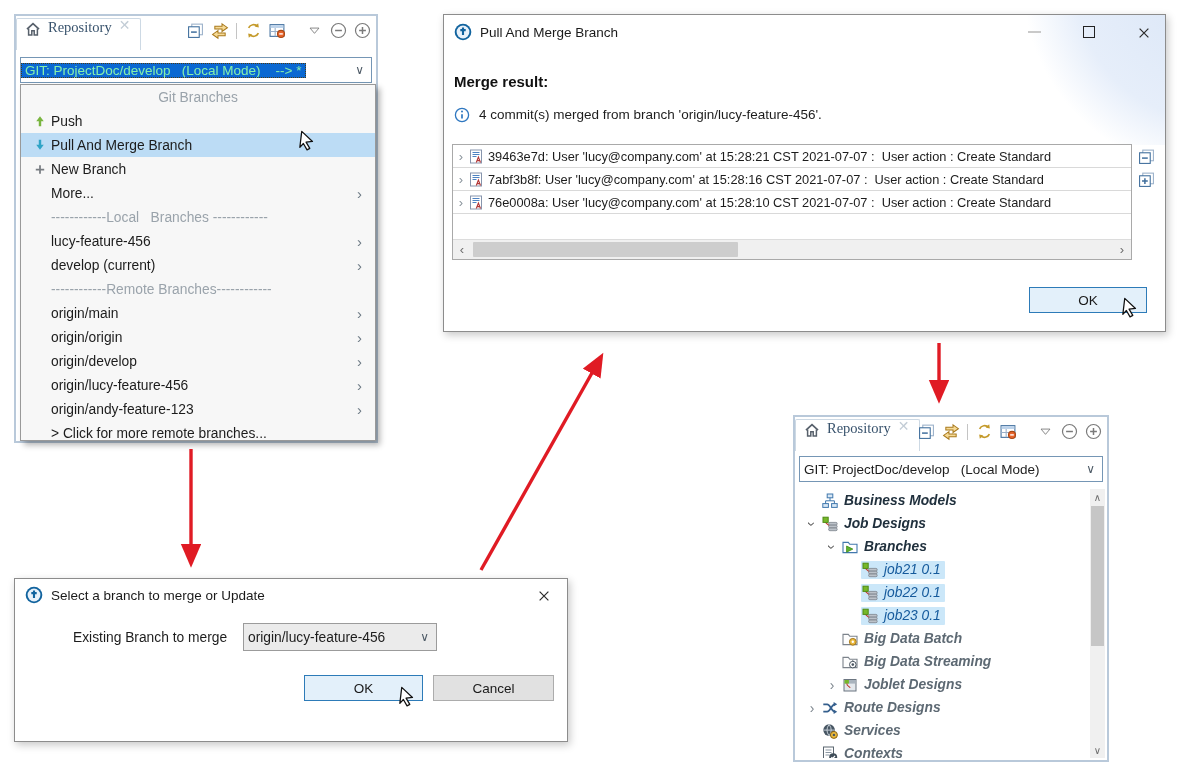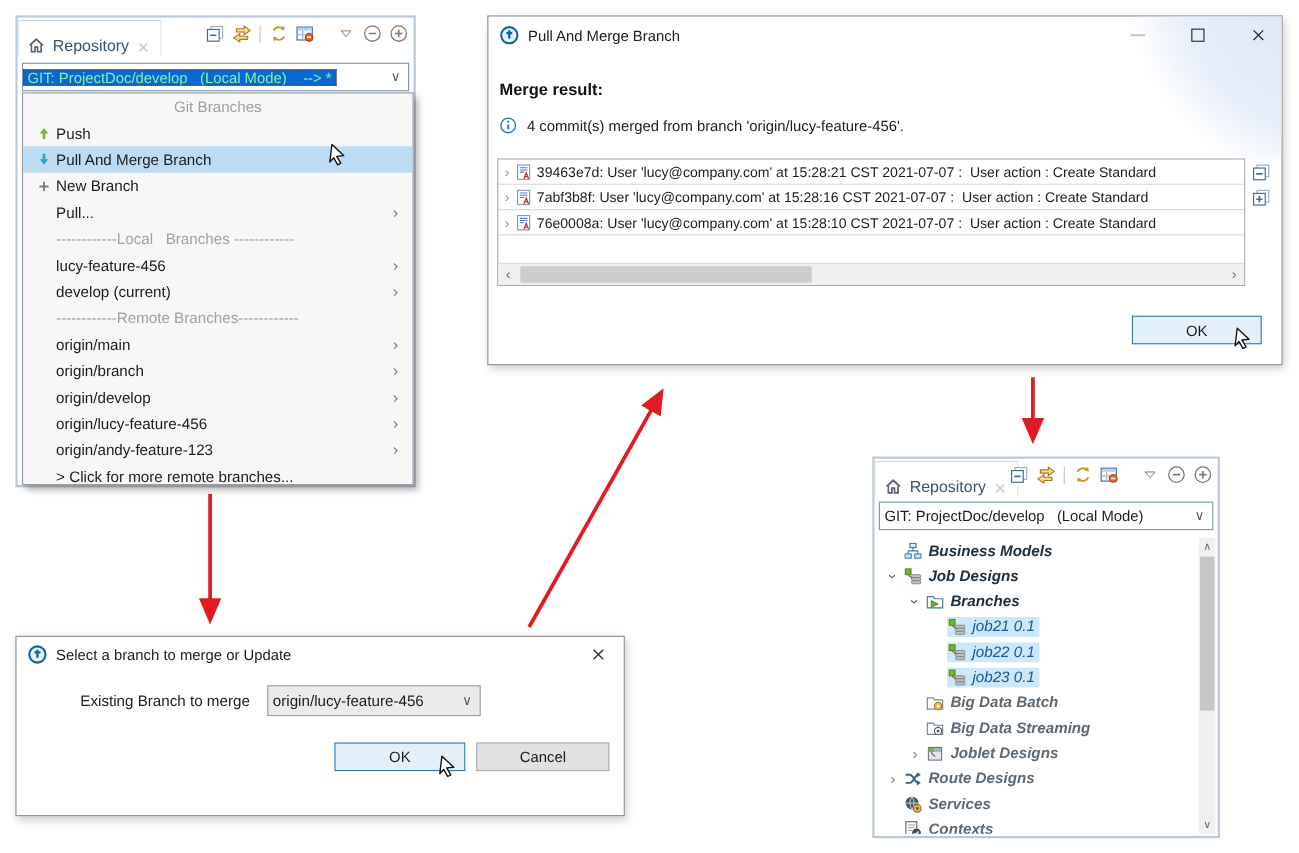--- a/index.html
+++ b/index.html
@@ -4,22 +4,22 @@
 <style>
   html,body{margin:0;padding:0;background:#fff;}
   .canvas{position:relative;width:1181px;height:775px;background:#fff;overflow:hidden;
           font-family:"Liberation Sans","DejaVu Sans",sans-serif;-webkit-font-smoothing:antialiased;}
   .canvas *{box-sizing:border-box;}
   svg.ic{display:inline-block;vertical-align:middle;}
 
   
   .repo-panel{position:absolute;background:#fff;border:2px solid #b9c9da;}
   .rp-tabbar{position:relative;height:38px;display:flex;align-items:flex-start;}
-  .rp-tab{display:flex;align-items:flex-end;gap:7px;height:32px;margin-top:2px;padding:0 10px 0 8px;
-          background:#fff;border:1px solid #cdd9e4;border-bottom:none;border-radius:2px 2px 0 0;cursor:pointer;}
+  .rp-tab{display:flex;align-items:flex-start;gap:7px;height:32px;margin-top:2px;padding:0 10px 0 8px;
+          background:#fff;border:1px solid #cdd9e4;border-bottom:none;border-radius:2px 2px 0 0;cursor:pointer;font-family:Liberation Serif, serif;}
   .rp-tab-label{font-size:14.5px;color:#39536d;}
   .rp-tab-close{color:#c3cdd6;font-size:14px;line-height:1;cursor:pointer;}
   .rp-tools{position:absolute;right:4px;top:5px;display:flex;align-items:center;gap:5px;}
   .tool-btn{width:19px;height:19px;display:flex;align-items:center;justify-content:center;cursor:pointer;border-radius:2px;}
   .tool-sep{width:1px;height:16px;background:#c4c4c4;margin:0 2px;}
   .tool-gap{width:8px;}
   .rp-combo{position:absolute;left:4px;right:4px;height:26px;border:1px solid #7596b5;background:#fff;
             display:flex;align-items:center;cursor:pointer;}
   .combo-text{white-space:pre;font-size:13.5px;color:#1d1d1d;padding:0 4px;overflow:hidden;flex:1;}
   .combo-text.sel{background:#0a68d2;color:#86efac;outline:1px dotted #4d3a14;outline-offset:-1px;flex:0 1 auto;}
@@ -193,21 +193,21 @@
           <div class="menu-item">
             <span class="mi-icon">
               <svg class="ic" width="15" height="15" viewBox="0 0 16 16">
                 <path d="M7 3.2h2v3.8h3.8v2H9v3.8H7V9H3.2V7H7z" fill="#787d82"></path>
               </svg>
             </span>
             <span class="mi-label">New Branch</span>
           </div>
           <div class="menu-item">
             <span class="mi-icon"></span>
-            <span class="mi-label">Pull...</span>
+            <span class="mi-label">More...</span>
             <span class="mi-sub">›</span>
           </div>
           <div class="menu-item separator">
             <span class="mi-icon"></span>
             <span class="mi-label">------------Local   Branches ------------</span>
           </div>
           <div class="menu-item">
             <span class="mi-icon"></span>
             <span class="mi-label">lucy-feature-456</span>
             <span class="mi-sub">›</span>
@@ -221,21 +221,21 @@
             <span class="mi-icon"></span>
             <span class="mi-label">------------Remote Branches------------</span>
           </div>
           <div class="menu-item">
             <span class="mi-icon"></span>
             <span class="mi-label">origin/main</span>
             <span class="mi-sub">›</span>
           </div>
           <div class="menu-item">
             <span class="mi-icon"></span>
-            <span class="mi-label">origin/branch</span>
+            <span class="mi-label">origin/origin</span>
             <span class="mi-sub">›</span>
           </div>
           <div class="menu-item">
             <span class="mi-icon"></span>
             <span class="mi-label">origin/develop</span>
             <span class="mi-sub">›</span>
           </div>
           <div class="menu-item">
             <span class="mi-icon"></span>
             <span class="mi-label">origin/lucy-feature-456</span>

